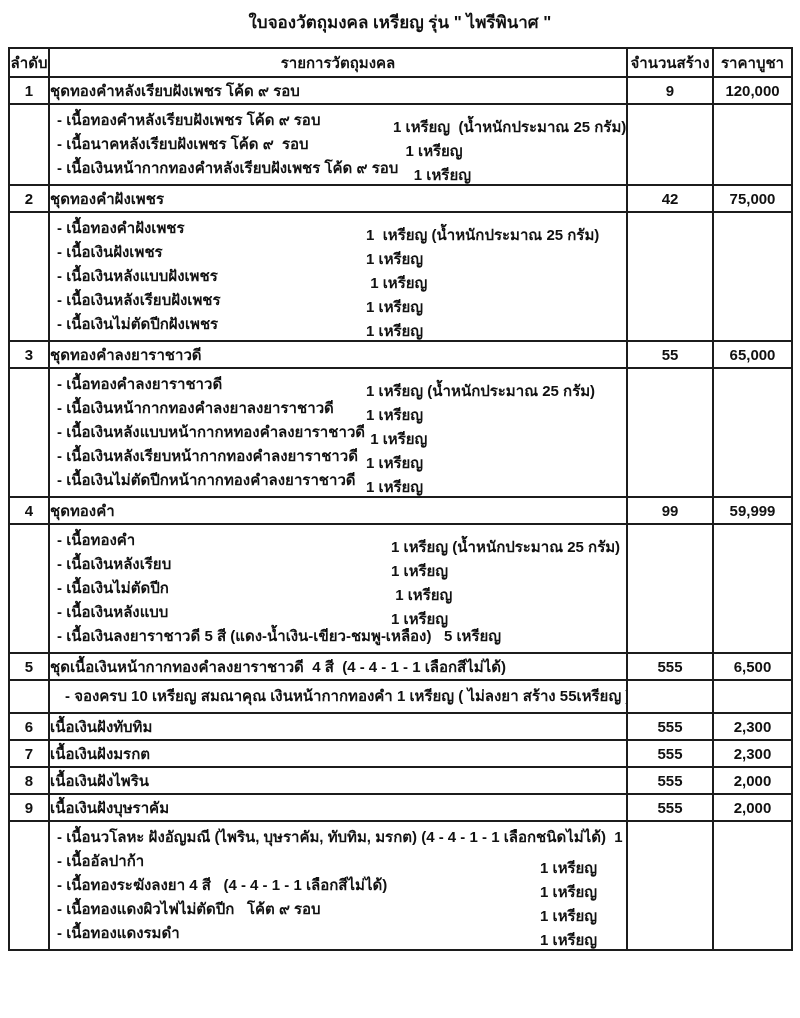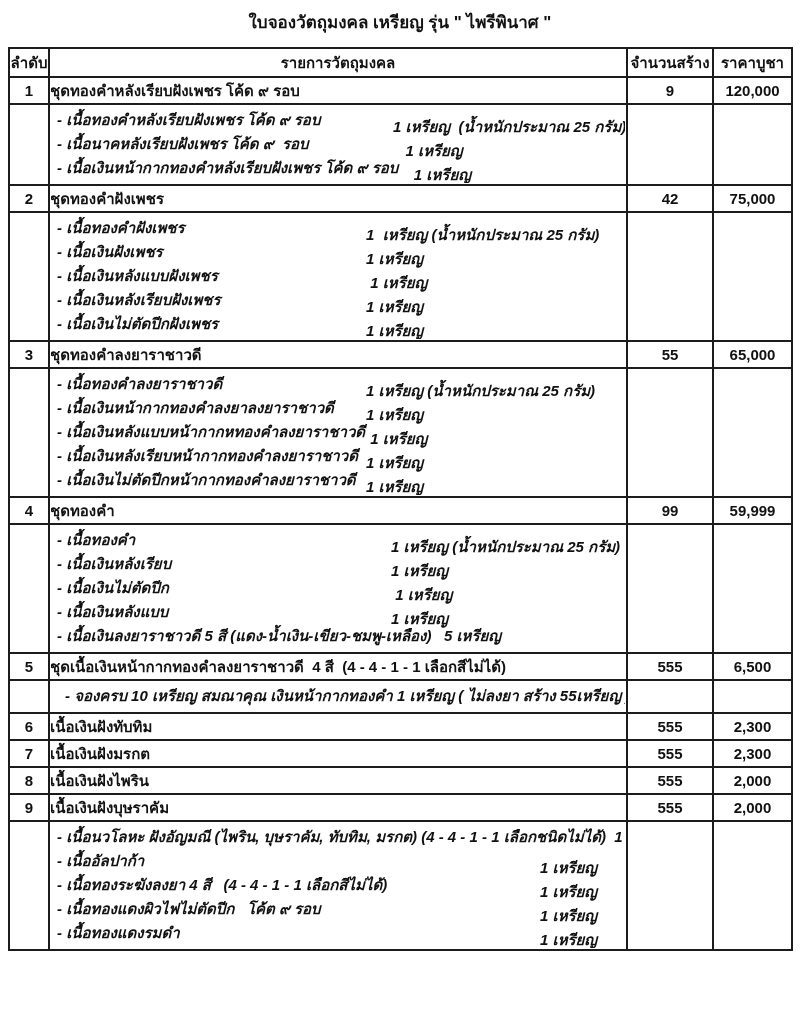--- a/index.html
+++ b/index.html
@@ -15,23 +15,23 @@
     width:783px;margin:10px 0 0 8px;
   }
   table.order td{
     border:2px solid #1c1c1c;font-size:15px;padding:0;
     vertical-align:middle;overflow:hidden;
   }
   col.c1{width:40px;} col.c2{width:578px;} col.c3{width:86px;} col.c4{width:79px;}
   tr.hdr td{height:27px;text-align:center;}
   tr.main td{height:25px;}
   td.c-no,td.c-made,td.c-price{text-align:center;}
-  td.c-item{padding-left:5px;white-space:pre;border-radius:8px;}
+  td.c-item{padding-left:5px;white-space:pre;}
   tr.group td{height:auto;}
-  .subwrap{padding:3px 0 4px 0;font-style:italic;}
+  .subwrap{padding:3px 0 4px 0;}
   .subline{position:relative;height:24px;line-height:24px;white-space:pre;padding-left:7px;}
   .subqty{position:absolute;top:7px;white-space:pre;}
 </style>
 </head>
 <body>
 
 <div class="title-block">
   <div class="title-line">ใบจองวัตถุมงคล เหรียญ รุ่น " ไพรีพินาศ "</div>
 </div>
 

